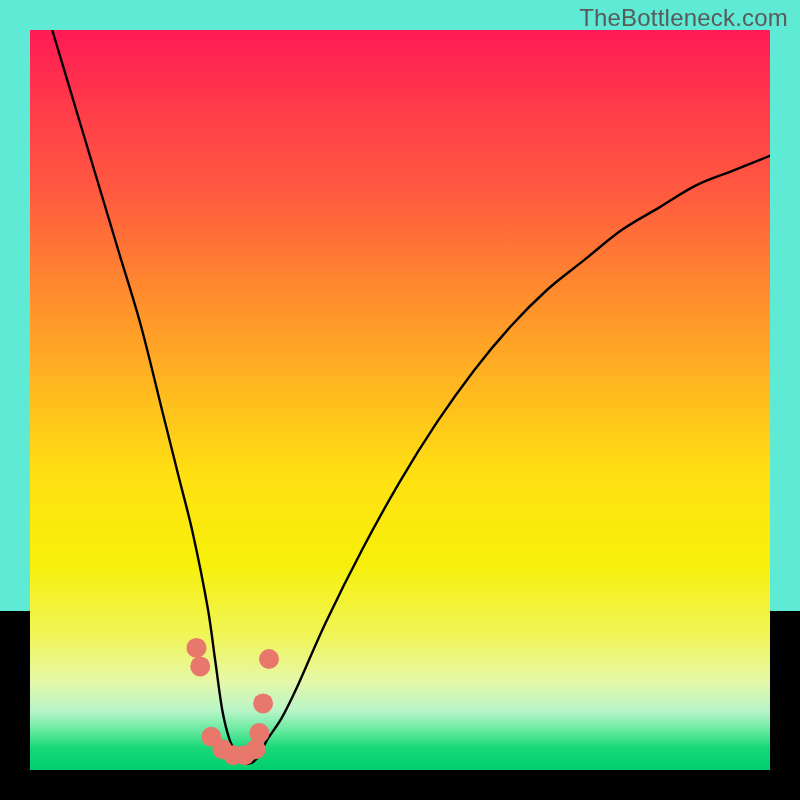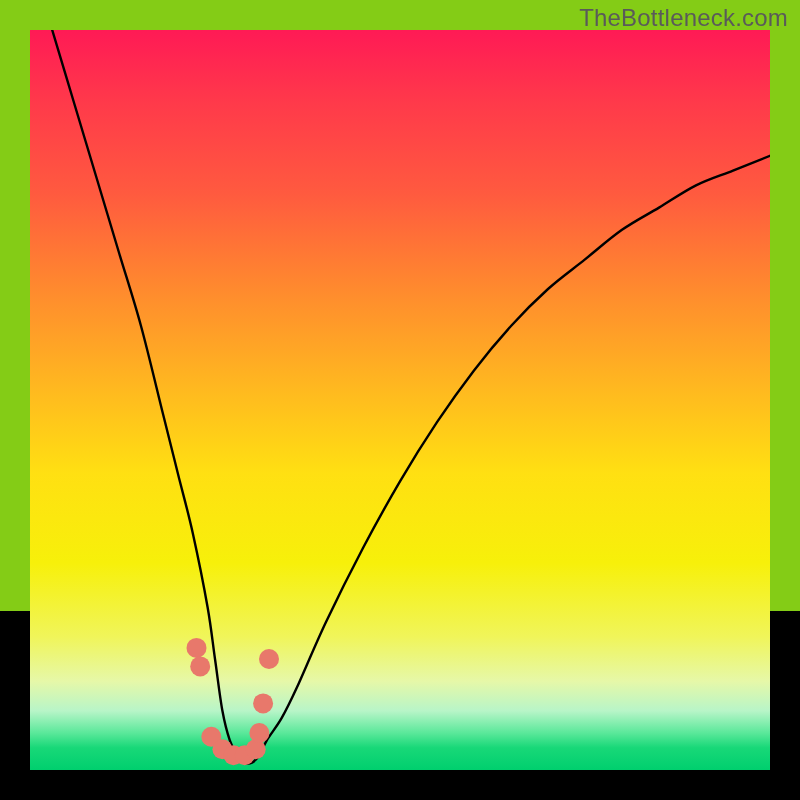--- a/index.html
+++ b/index.html
@@ -10,21 +10,21 @@
     background: #000;
     overflow: hidden;
     font-family: Arial, Helvetica, sans-serif;
   }
   .frame {
     position: absolute;
     left: 0;
     top: 0;
     width: 800px;
     height: 611px;
-    background: #84cc16;
+    background: #5eead4;
   }
   .plot {
     position: absolute;
     left: 30px;
     top: 30px;
     width: 740px;
     height: 740px;
     background: linear-gradient(to bottom,
       #ff1a55 0%,
       #ff3a4a 10%,

